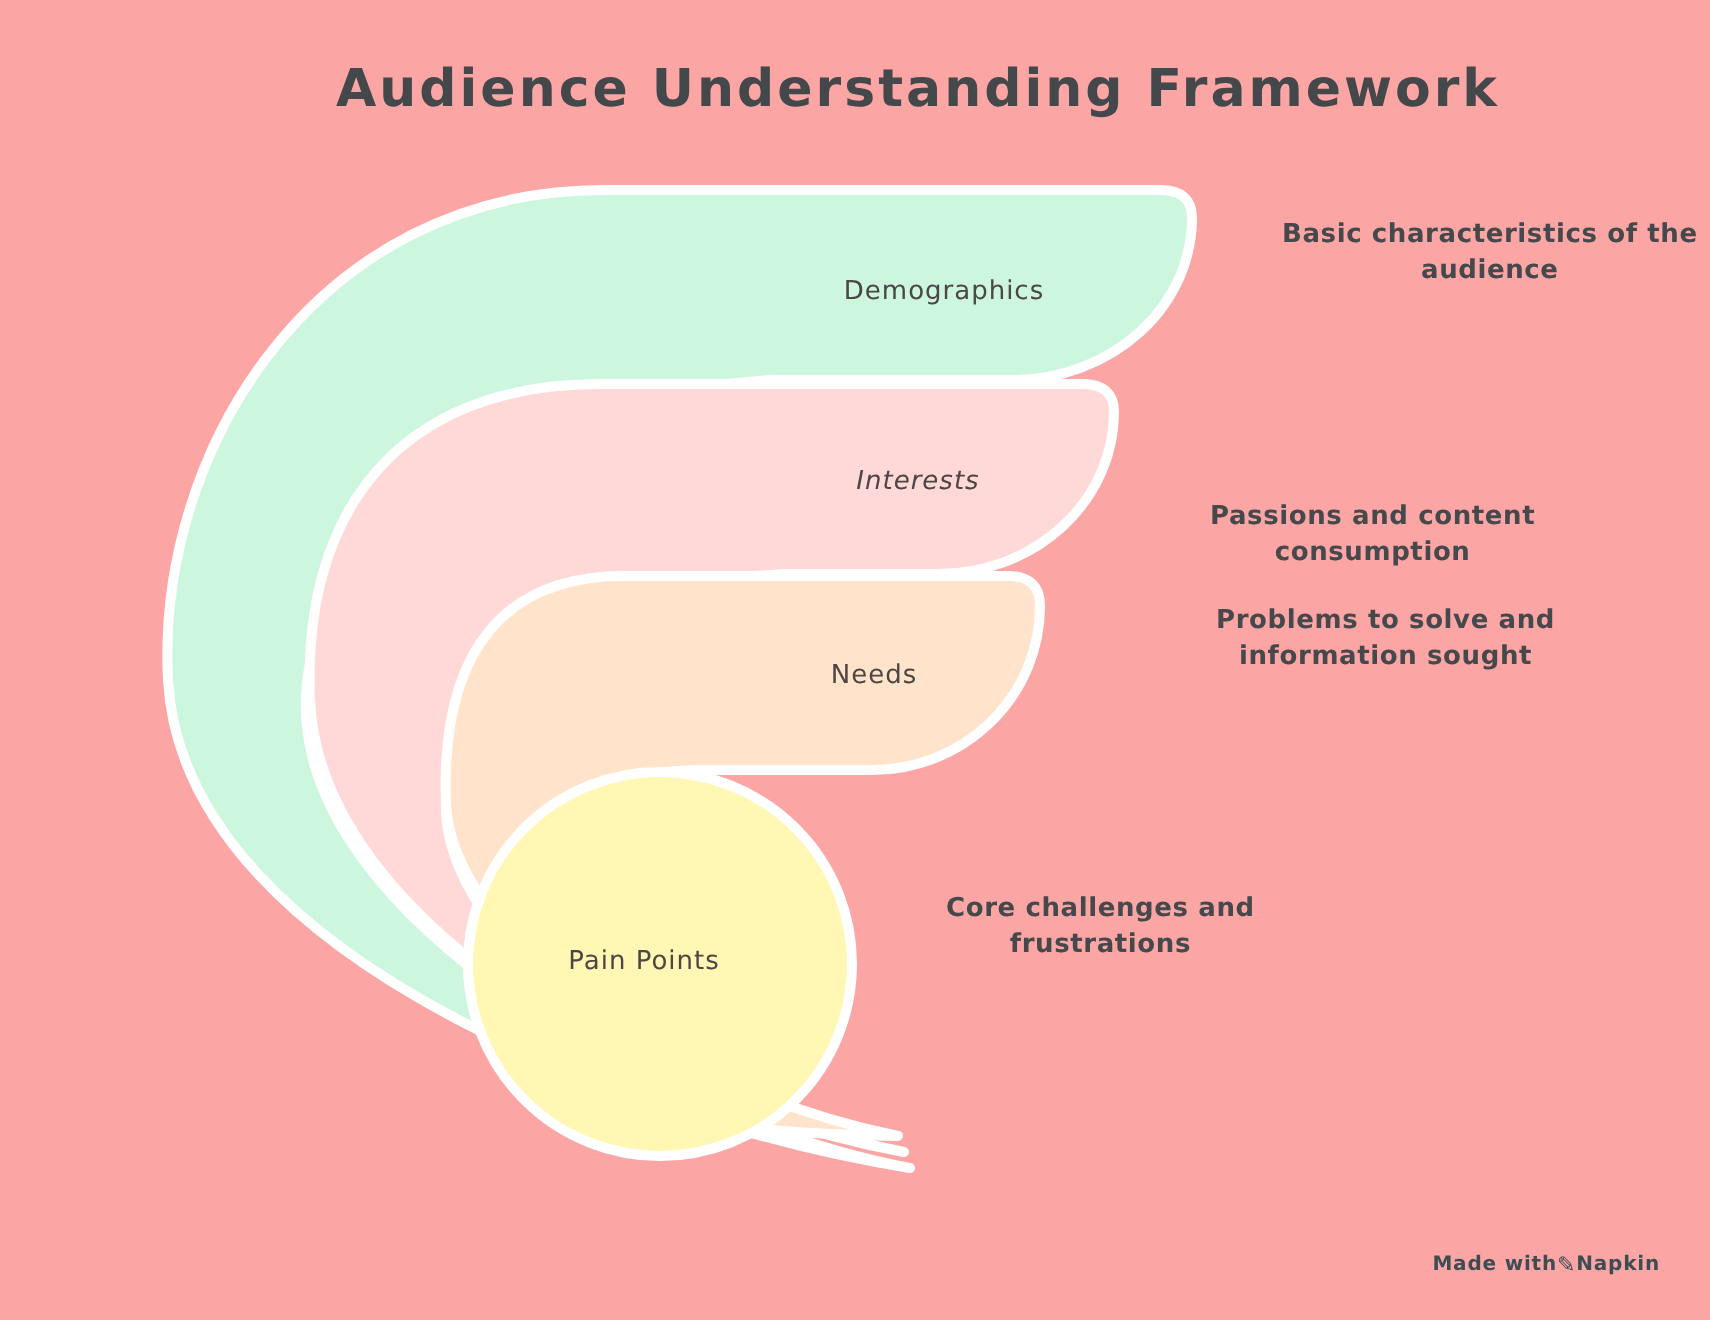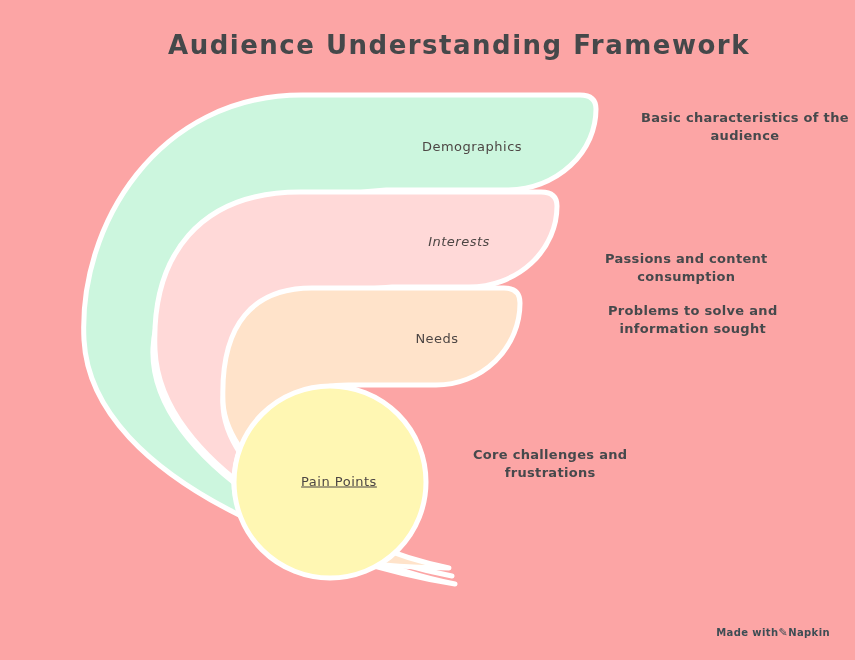--- a/index.html
+++ b/index.html
@@ -41,21 +41,21 @@
     position: absolute;
     transform: translate(-50%, -50%);
     white-space: nowrap;
     font-size: 13px;
     letter-spacing: 0.5px;
     color: #4d4644;
   }
   .label-demographics { left: 472px; top: 146px; }
   .label-interests    { left: 459px; top: 241px; font-style: italic; }
   .label-needs        { left: 437px; top: 338px; }
-  .label-pain-points  { left: 339px; top: 481px; text-decoration: underline; }
+  .label-pain-points  { left: 322px; top: 481px; }
   .annotation {
     position: absolute;
     font-size: 13px;
     font-weight: bold;
     letter-spacing: 0.3px;
     line-height: 18px;
     color: #46494c;
   }
   .annotation span { display: block; white-space: nowrap; text-align: center; }
   .annotation-demographics { left: 641px; top: 109px; }

